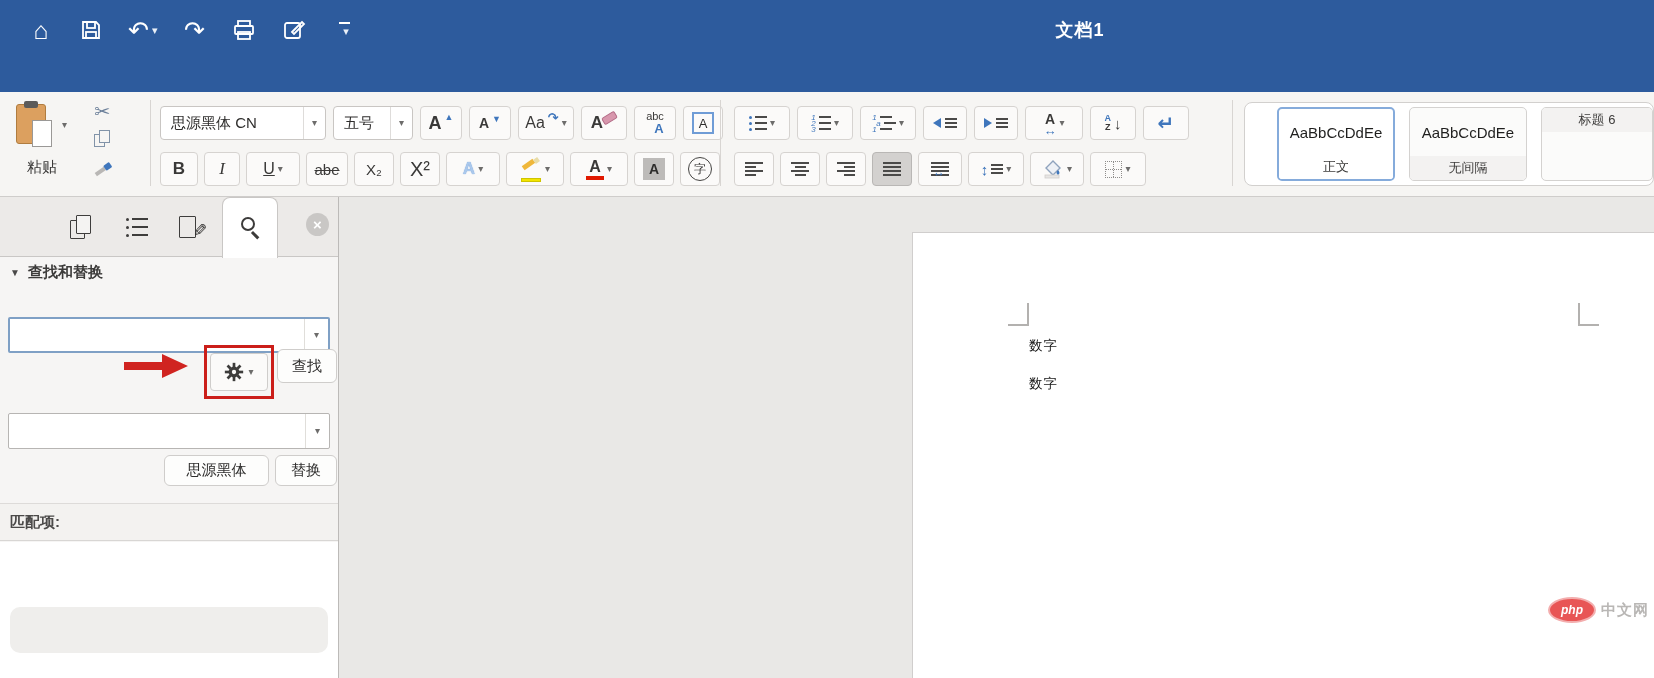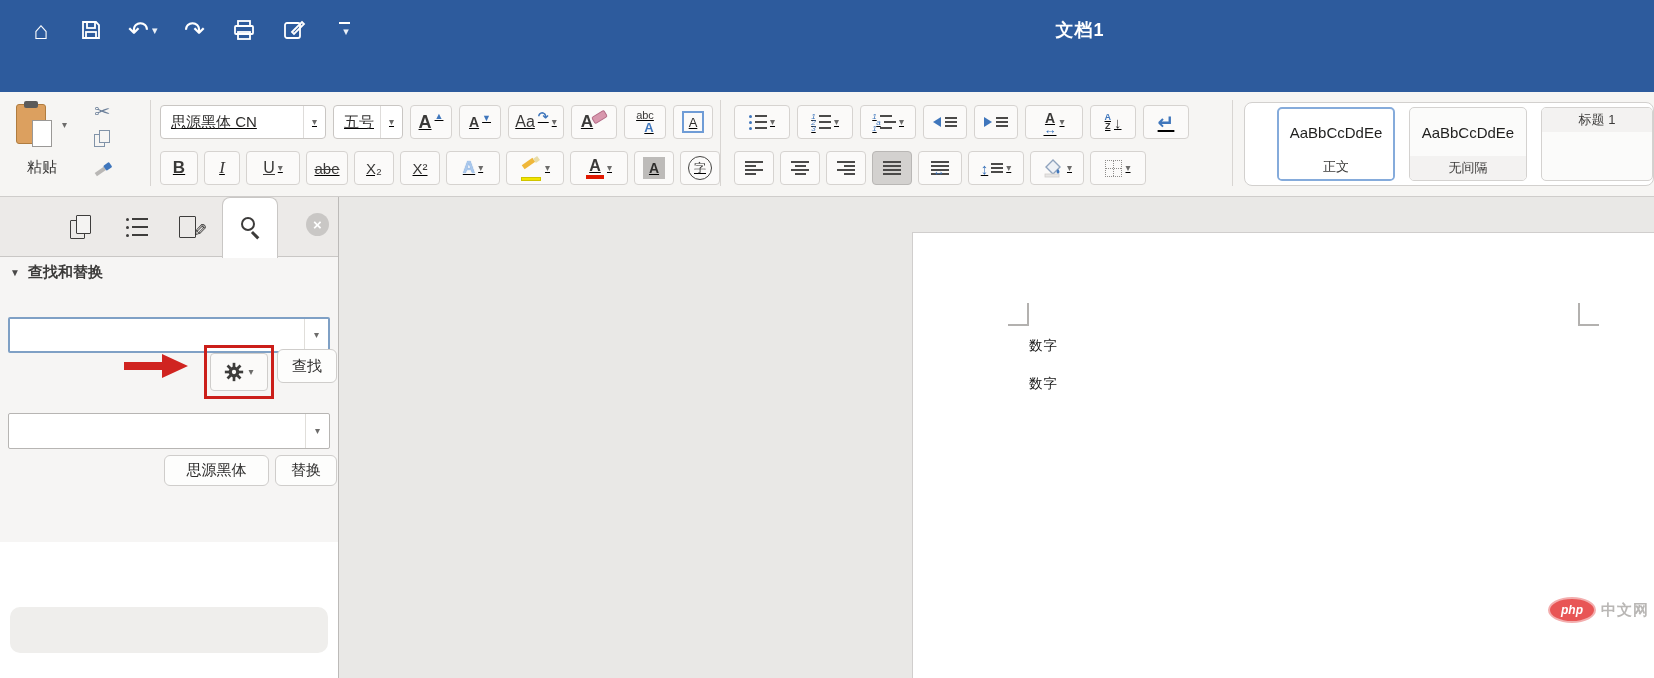--- a/index.html
+++ b/index.html
@@ -18,21 +18,21 @@
   .overflow-ic b { width:11px; height:2px; background:#fff; display:block; }
   #doc-title { position:absolute; left:1020px; top:18px; width:120px; text-align:center; color:#fff; font-size:18px; font-weight:bold; letter-spacing:1px; }
   #tabs { position:absolute; left:7px; bottom:0; height:35px; display:flex; gap:2px; }
   .tab { height:35px; line-height:35px; width:79px; text-align:center; color:#f6f8fb; font-size:17px; font-weight:600; }
   .tab.wide { width:100px; }
   .tab.active { background:#fff; color:#1d1d1d; border-radius:7px 7px 0 0; font-weight:bold; }
 
   
   #ribbon { position:absolute; left:0; top:92px; width:1654px; height:105px; background:#f6f5f3; border-bottom:1px solid #cfcdcb; }
   .vdiv { position:absolute; top:8px; width:1px; height:86px; background:#d8d5d2; }
-  .rrow { position:absolute; height:36px; display:flex; gap:7px;text-decoration:underline; }
+  .rrow { position:absolute; height:36px; display:flex; align-items:center; gap:7px; }
   .rbtn { height:34px; min-width:36px; display:flex; align-items:center; justify-content:center;
           background:#fbfaf9; border:1px solid #d6d3d0; border-radius:4px; color:#3a3938; font-size:16px; gap:3px; }
   .rbtn.pressed { background:#d3d1cf; border-color:#b9b7b5; }
   .caret { font-size:10px; color:#6d6c6b; line-height:1; }
   .combo { height:34px; background:#fff; border:1px solid #c9c6c3; border-radius:4px; display:flex; align-items:center; }
   .combo .val { padding-left:10px; font-size:15px; color:#2e2d2c; flex:1; white-space:nowrap; }
   .combo .dd { width:22px; height:100%; display:flex; align-items:center; justify-content:center; border-left:1px solid #dedcda; }
 
   
   .clipboard { position:relative; width:30px; height:40px; background:#dca05f; border:1px solid #b07c3f; border-radius:3px; }
@@ -223,21 +223,21 @@
 
     <div class="vdiv" style="left:150px;"></div>
 
     <div class="rrow" style="left:160px; top:13px;">
       <div class="combo" style="width:166px;">
         <span class="val">思源黑体 CN</span>
         <span class="dd">
             <span class="caret">▾</span>
           </span>
       </div>
-      <div class="combo" style="width:70px;">
+      <div class="combo" style="width:80px;">
         <span class="val">五号</span>
         <span class="dd">
             <span class="caret">▾</span>
           </span>
       </div>
       <div class="rbtn" style="width:42px;">
         <span style="font-size:18px; font-weight:600;">A</span>
         <span class="blue" style="font-size:9px; margin-top:-12px;">▲</span>
       </div>
       <div class="rbtn" style="width:42px;">
@@ -275,21 +275,21 @@
         <span class="g-u">U</span>
         <span class="caret">▾</span>
       </div>
       <div class="rbtn" style="width:42px;">
         <span class="g-abe">abe</span>
       </div>
       <div class="rbtn" style="width:40px;">
         <span style="font-size:15px;">X₂</span>
       </div>
       <div class="rbtn" style="width:40px;">
-        <span style="font-size:15px;">X²</span>
+        <span style="font-size:20px;">X²</span>
       </div>
       <div class="rbtn" style="width:54px;">
         <span class="fx-a">A</span>
         <span class="caret">▾</span>
       </div>
       <div class="rbtn" style="width:58px;">
         <span class="stack">
           <span class="pen-ic">
               <i class="body"></i>
               <i class="tip"></i>
@@ -475,21 +475,21 @@
     <div id="styles-box">
       <div class="style-card sel">
         <span class="prev">AaBbCcDdEe</span>
         <span class="lbl">正文</span>
       </div>
       <div class="style-card">
         <span class="prev">AaBbCcDdEe</span>
         <span class="lbl">无间隔</span>
       </div>
       <div class="style-card" style="width:116px;">
-        <span class="lbl">标题 1</span>
+        <span class="lbl">标题 6</span>
       </div>
     </div>
   </div>
 
   <div id="sidebar">
     <div id="side-tabstrip">
       <div class="side-tab" style="left:58px;">
         <span class="pages-ic">
             <i></i>
             <i></i>
@@ -569,20 +569,23 @@
     <div class="side-combo" id="replace-combo">
       <input value="" style="">
       <span class="dd">
         <span class="caret">▾</span>
       </span>
     </div>
 
     <div class="side-btn" id="replace-all-btn">思源黑体</div>
     <div class="side-btn" id="replace-btn">替换</div>
 
+    <div id="matches-bar">
+      <span>匹配项:</span>
+    </div>
     <div id="matches-area">
       <div id="matches-empty"></div>
     </div>
   </div>
 
   <div id="canvas">
     <div id="page">
       <div class="crop" id="crop-left"></div>
       <div class="crop" id="crop-right"></div>
       <div class="para" id="para-1">数字</div>

